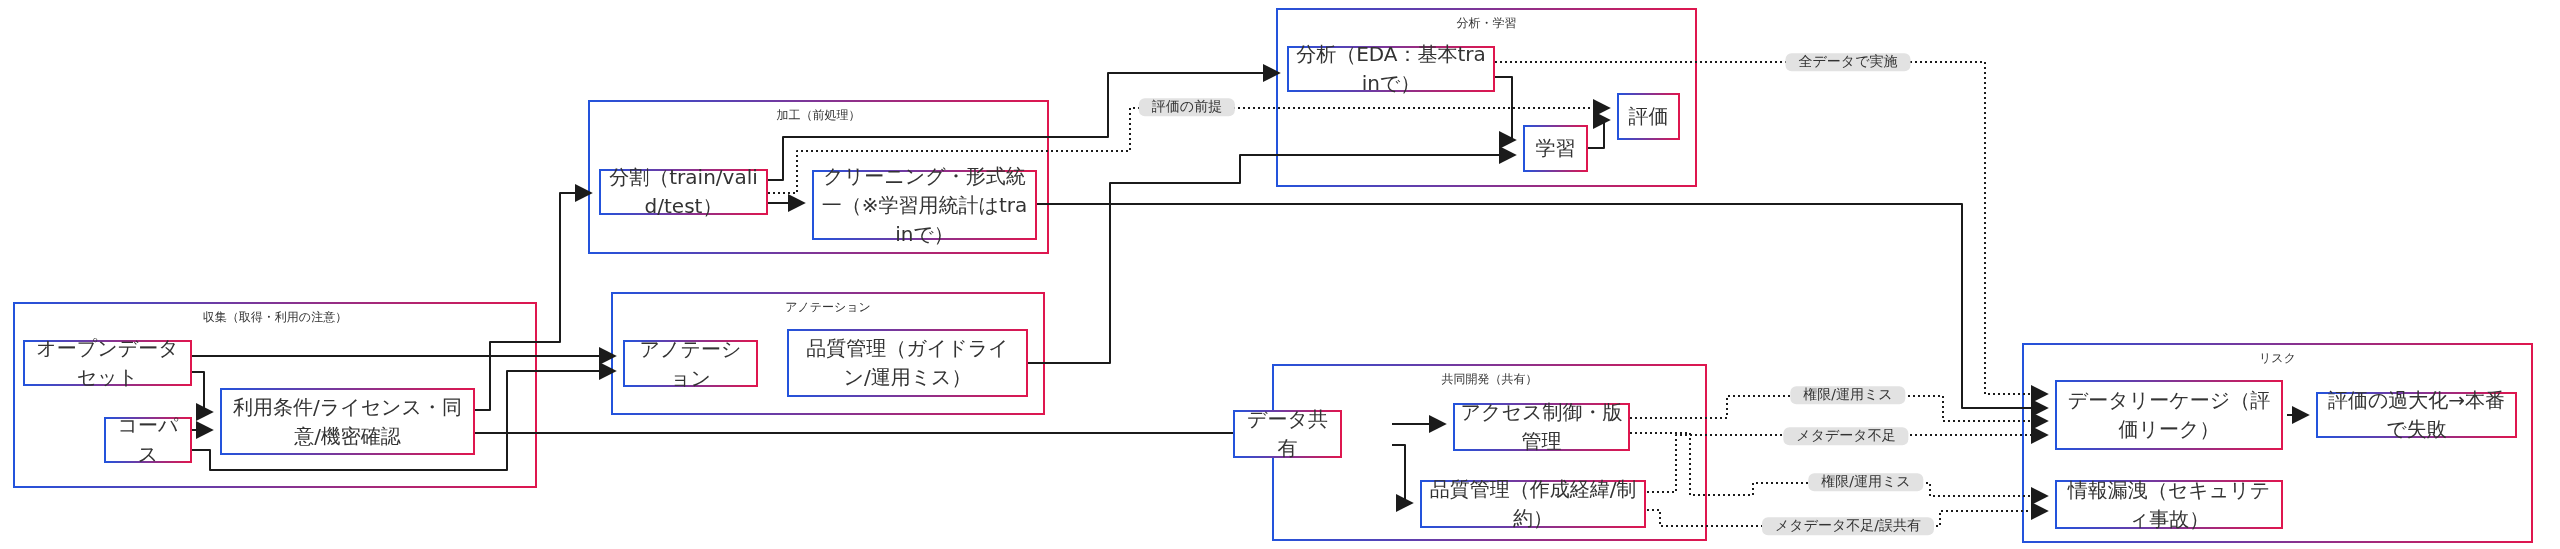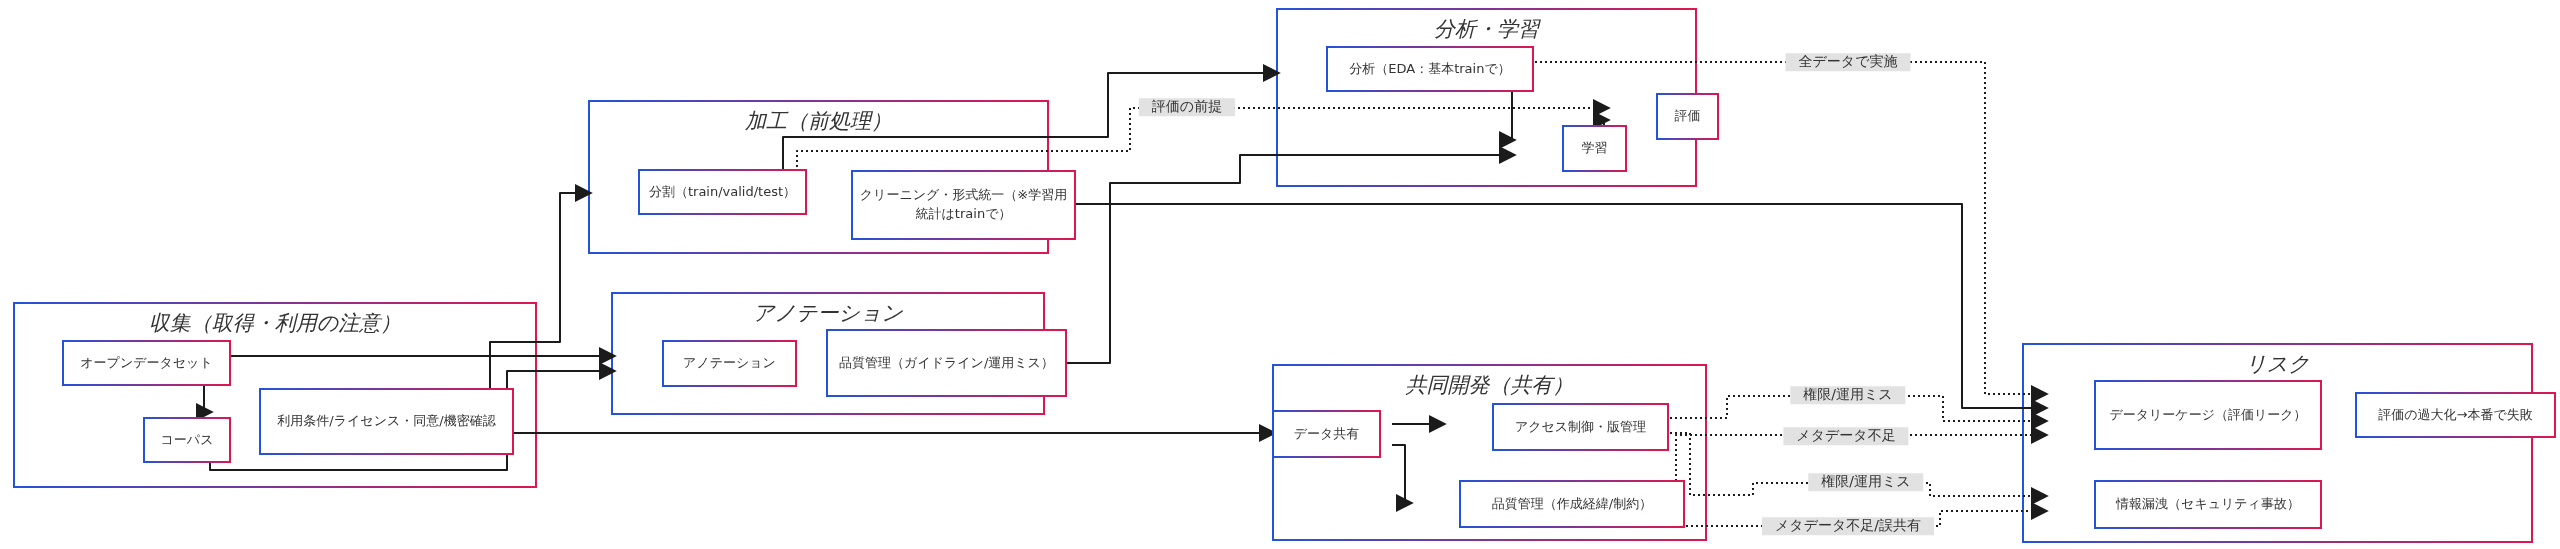--- a/index.html
+++ b/index.html
@@ -13,40 +13,39 @@
   body{font-family:"DejaVu Sans","Liberation Sans",sans-serif;}
   #canvas{position:relative;width:2560px;height:549px;background:#ffffff;overflow:hidden;}
   .group{
     position:absolute;
     border:2px solid;
     border-image:linear-gradient(90deg,var(--blue),var(--red)) 1;
     background:transparent;
   }
   .group-title{
     position:absolute;top:5px;left:0;right:0;
-    text-align:center;font-size:21px;color:var(--text);
+    text-align:center;font-size:12px;color:var(--text);
     white-space:nowrap;
-    font-style:italic;
   }
   .node{
     position:absolute;
     background:#ffffff;
     border:2px solid;
     border-image:linear-gradient(90deg,var(--blue),var(--red)) 1;
     display:flex;align-items:center;justify-content:center;
-    text-align:center;font-size:13px;line-height:1.45;color:var(--text);
-    padding:2px 5px;box-sizing:border-box;word-break:break-all;margin-left:39px;
+    text-align:center;font-size:20px;line-height:1.45;color:var(--text);
+    padding:2px 5px;box-sizing:border-box;word-break:break-all;
   }
   svg.edges{position:absolute;left:0;top:0;}
   path.edge{fill:none;stroke:var(--edge);stroke-width:2;stroke-linejoin:round;}
   path.dotted{stroke-dasharray:2 3;}
   .edge-label{
     position:absolute;transform:translate(-50%,-50%);
     background:var(--label-bg);color:var(--text);
-    font-size:14px;line-height:1.25;padding:0 13px;white-space:nowrap;
+    font-size:14px;line-height:1.25;padding:0 13px;white-space:nowrap;border-radius:6px;
   }
 </style>
 </head>
 <body>
 
 <div id="canvas">
 
   <div class="group" style="left:13px;top:302px;width:520px;height:182px">
     <div class="group-title">収集（取得・利用の注意）</div>
   </div>

